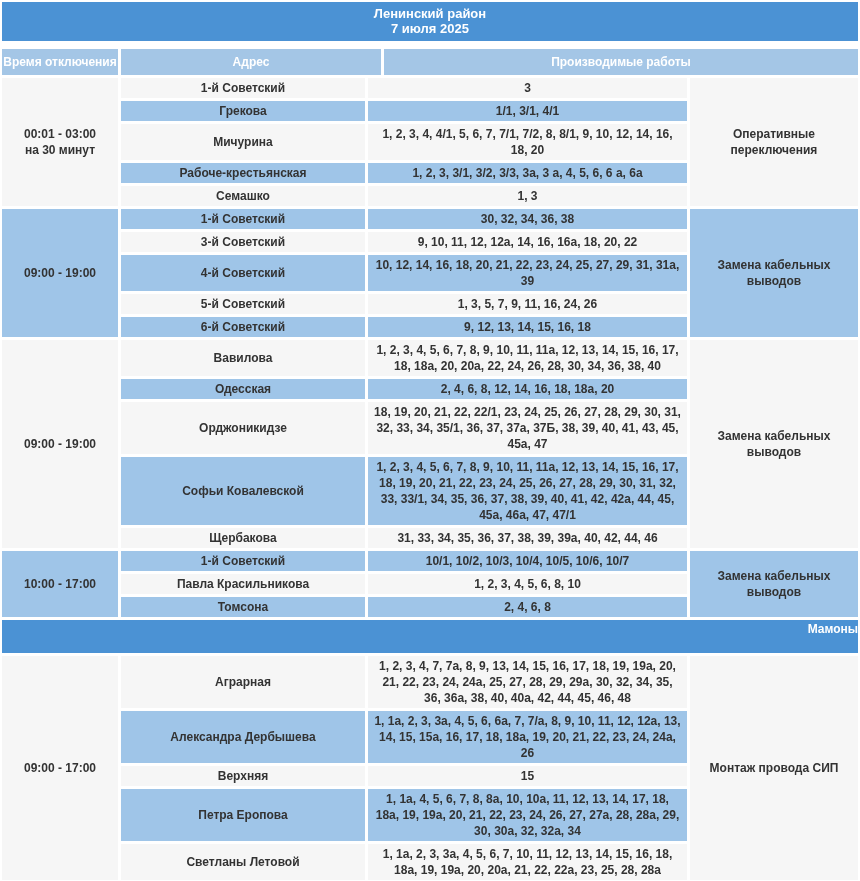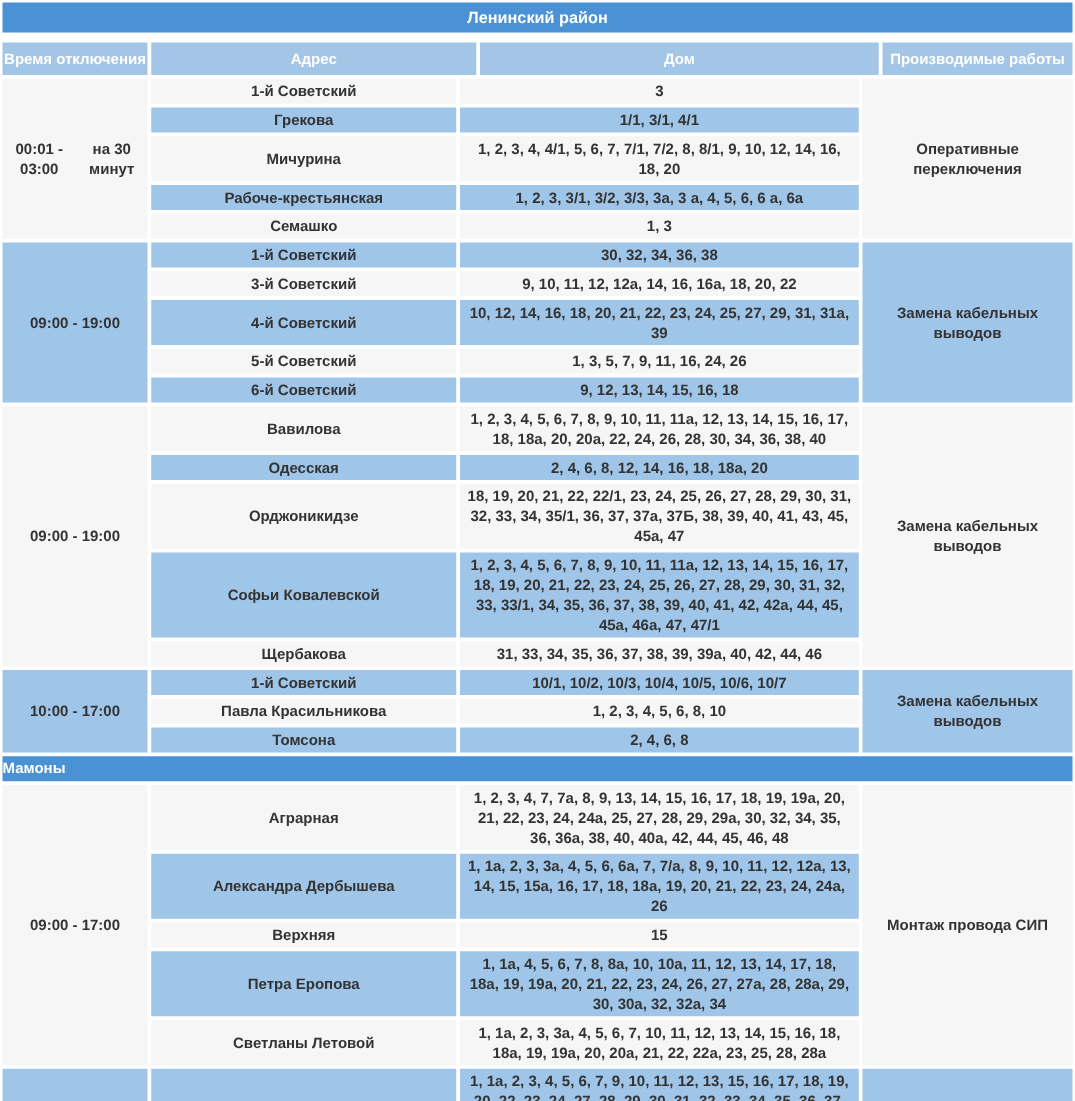--- a/index.html
+++ b/index.html
@@ -39,21 +39,21 @@
   .table-body{
     display:flex;flex-direction:column;gap:3px;flex:1 1 auto;
   }
   .group{display:flex;gap:3px;}
   .cell{
     font-weight:bold;font-size:12px;color:var(--text-dark);
     text-align:center;
   }
   .time{
     width:116px;flex:0 0 auto;line-height:16px;
-    display:flex;flex-direction:row;align-items:center;justify-content:center;
+    display:flex;flex-direction:column;align-items:center;justify-content:center;
   }
   .work{
     flex:1 1 auto;line-height:16px;padding:0 6px;
     display:flex;flex-direction:column;align-items:center;justify-content:center;
   }
   .rows{
     width:566px;flex:0 0 auto;
     display:flex;flex-direction:column;gap:3px;
   }
   .street-row{display:flex;gap:3px;flex:1 1 auto;min-height:20px;}
@@ -62,35 +62,35 @@
     display:flex;align-items:center;justify-content:center;
   }
   .houses{
     flex:1 1 auto;line-height:16px;padding:2px 5px;
     display:flex;align-items:center;justify-content:center;
   }
   .bg-blue{background:var(--row-blue);}
   .bg-white{background:var(--row-white);}
   .banner{
     background:var(--accent);color:var(--text-light);
-    font-weight:bold;font-size:12px;text-align:left;
-    height:20px;line-height:18px;flex:0 0 auto;
+    font-weight:bold;font-size:12px;text-align:right;
+    height:33px;line-height:18px;flex:0 0 auto;
   }
 </style>
 </head>
 <body>
 
 <div class="page">
   <div class="title-bar">
     <div>Ленинский район</div>
+    <div>7 июля 2025</div>
   </div>
   <div class="header-row">
     <div class="header-cell c-time">Время отключения</div>
     <div class="header-cell c-addr">Адрес</div>
-    <div class="header-cell c-houses">Дом</div>
     <div class="header-cell c-work">Производимые работы</div>
   </div>
   <div class="table-body">
       <div class="group">
         <div class="cell time bg-white">
           <div>00:01 - 03:00</div>
           <div>на 30 минут</div>
         </div>
         <div class="rows">
           <div class="street-row">

